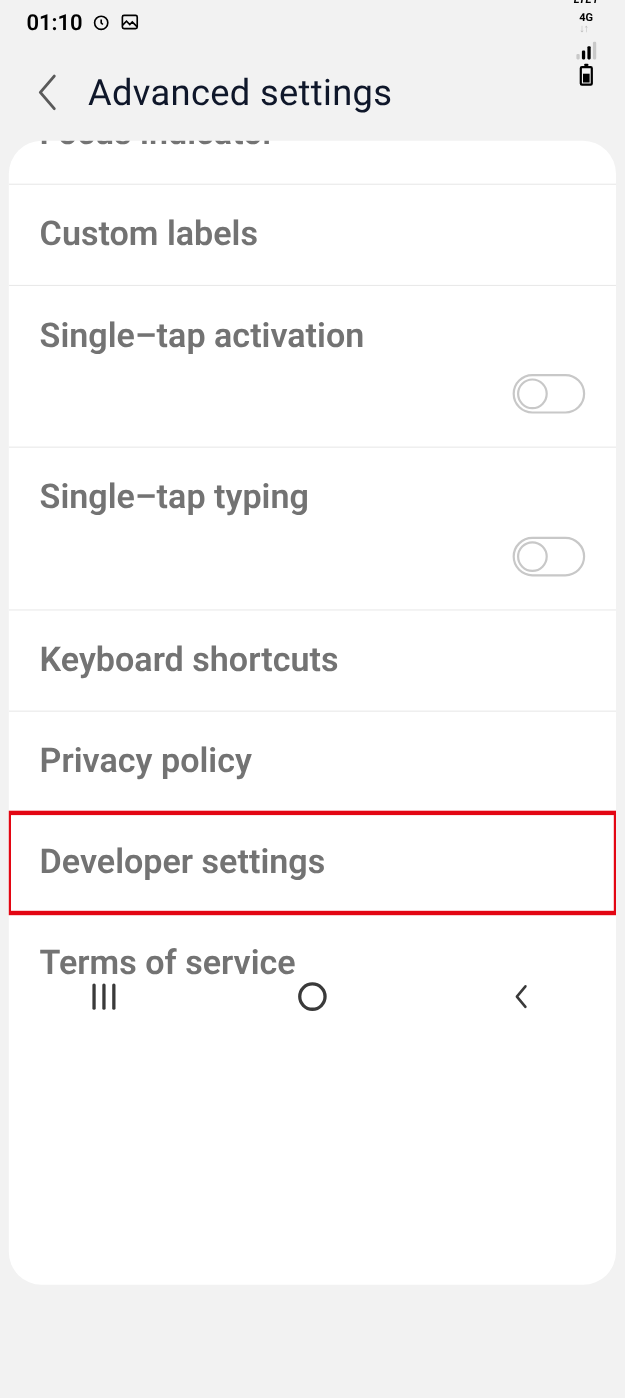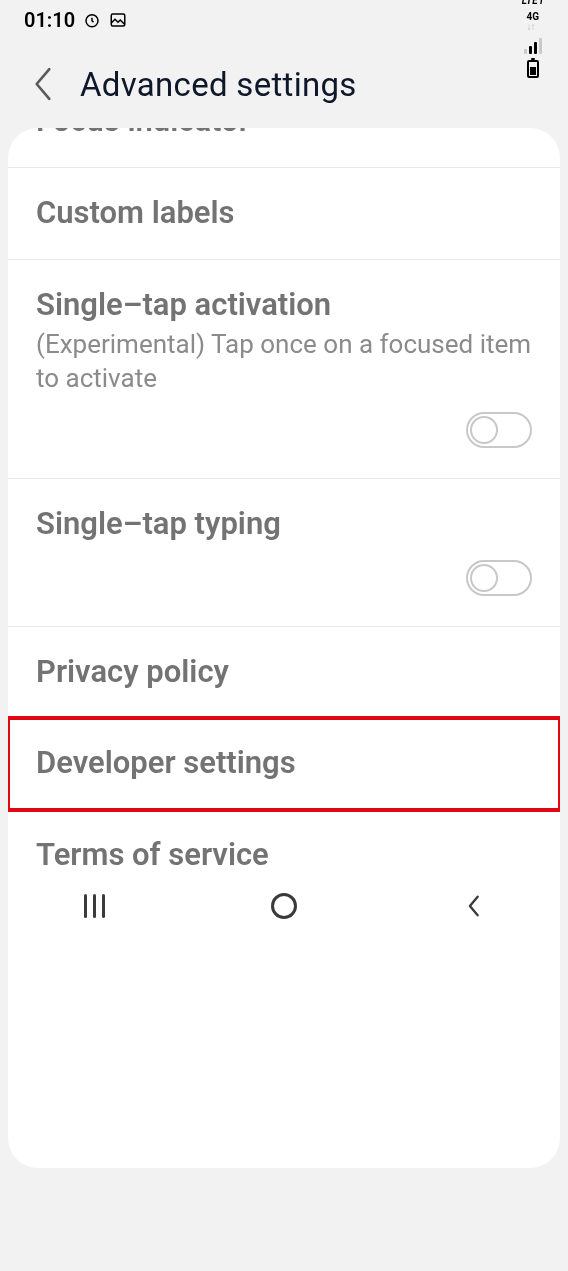--- a/index.html
+++ b/index.html
@@ -114,37 +114,39 @@
       <div class="row">
         <div class="title">Focus indicator</div>
       </div>
 
       <div class="row">
         <div class="title">Custom labels</div>
       </div>
 
       <div class="row with-toggle">
         <div class="title">Single–tap activation</div>
-        <div class="subtitle">(Experimental) Tap once on a focused item to activate</div>
         <div class="toggle-holder">
           <div class="toggle">
             <div class="knob"></div>
           </div>
         </div>
       </div>
 
       <div class="row with-toggle">
         <div class="title">Single–tap typing</div>
         <div class="toggle-holder">
           <div class="toggle">
             <div class="knob"></div>
           </div>
         </div>
       </div>
 
+      <div class="row">
+        <div class="title">Keyboard shortcuts</div>
+      </div>
 
       <div class="row">
         <div class="title">Privacy policy</div>
       </div>
 
       <div class="row hl">
         <div class="title">Developer settings</div>
       </div>
 
       <div class="row nb">

